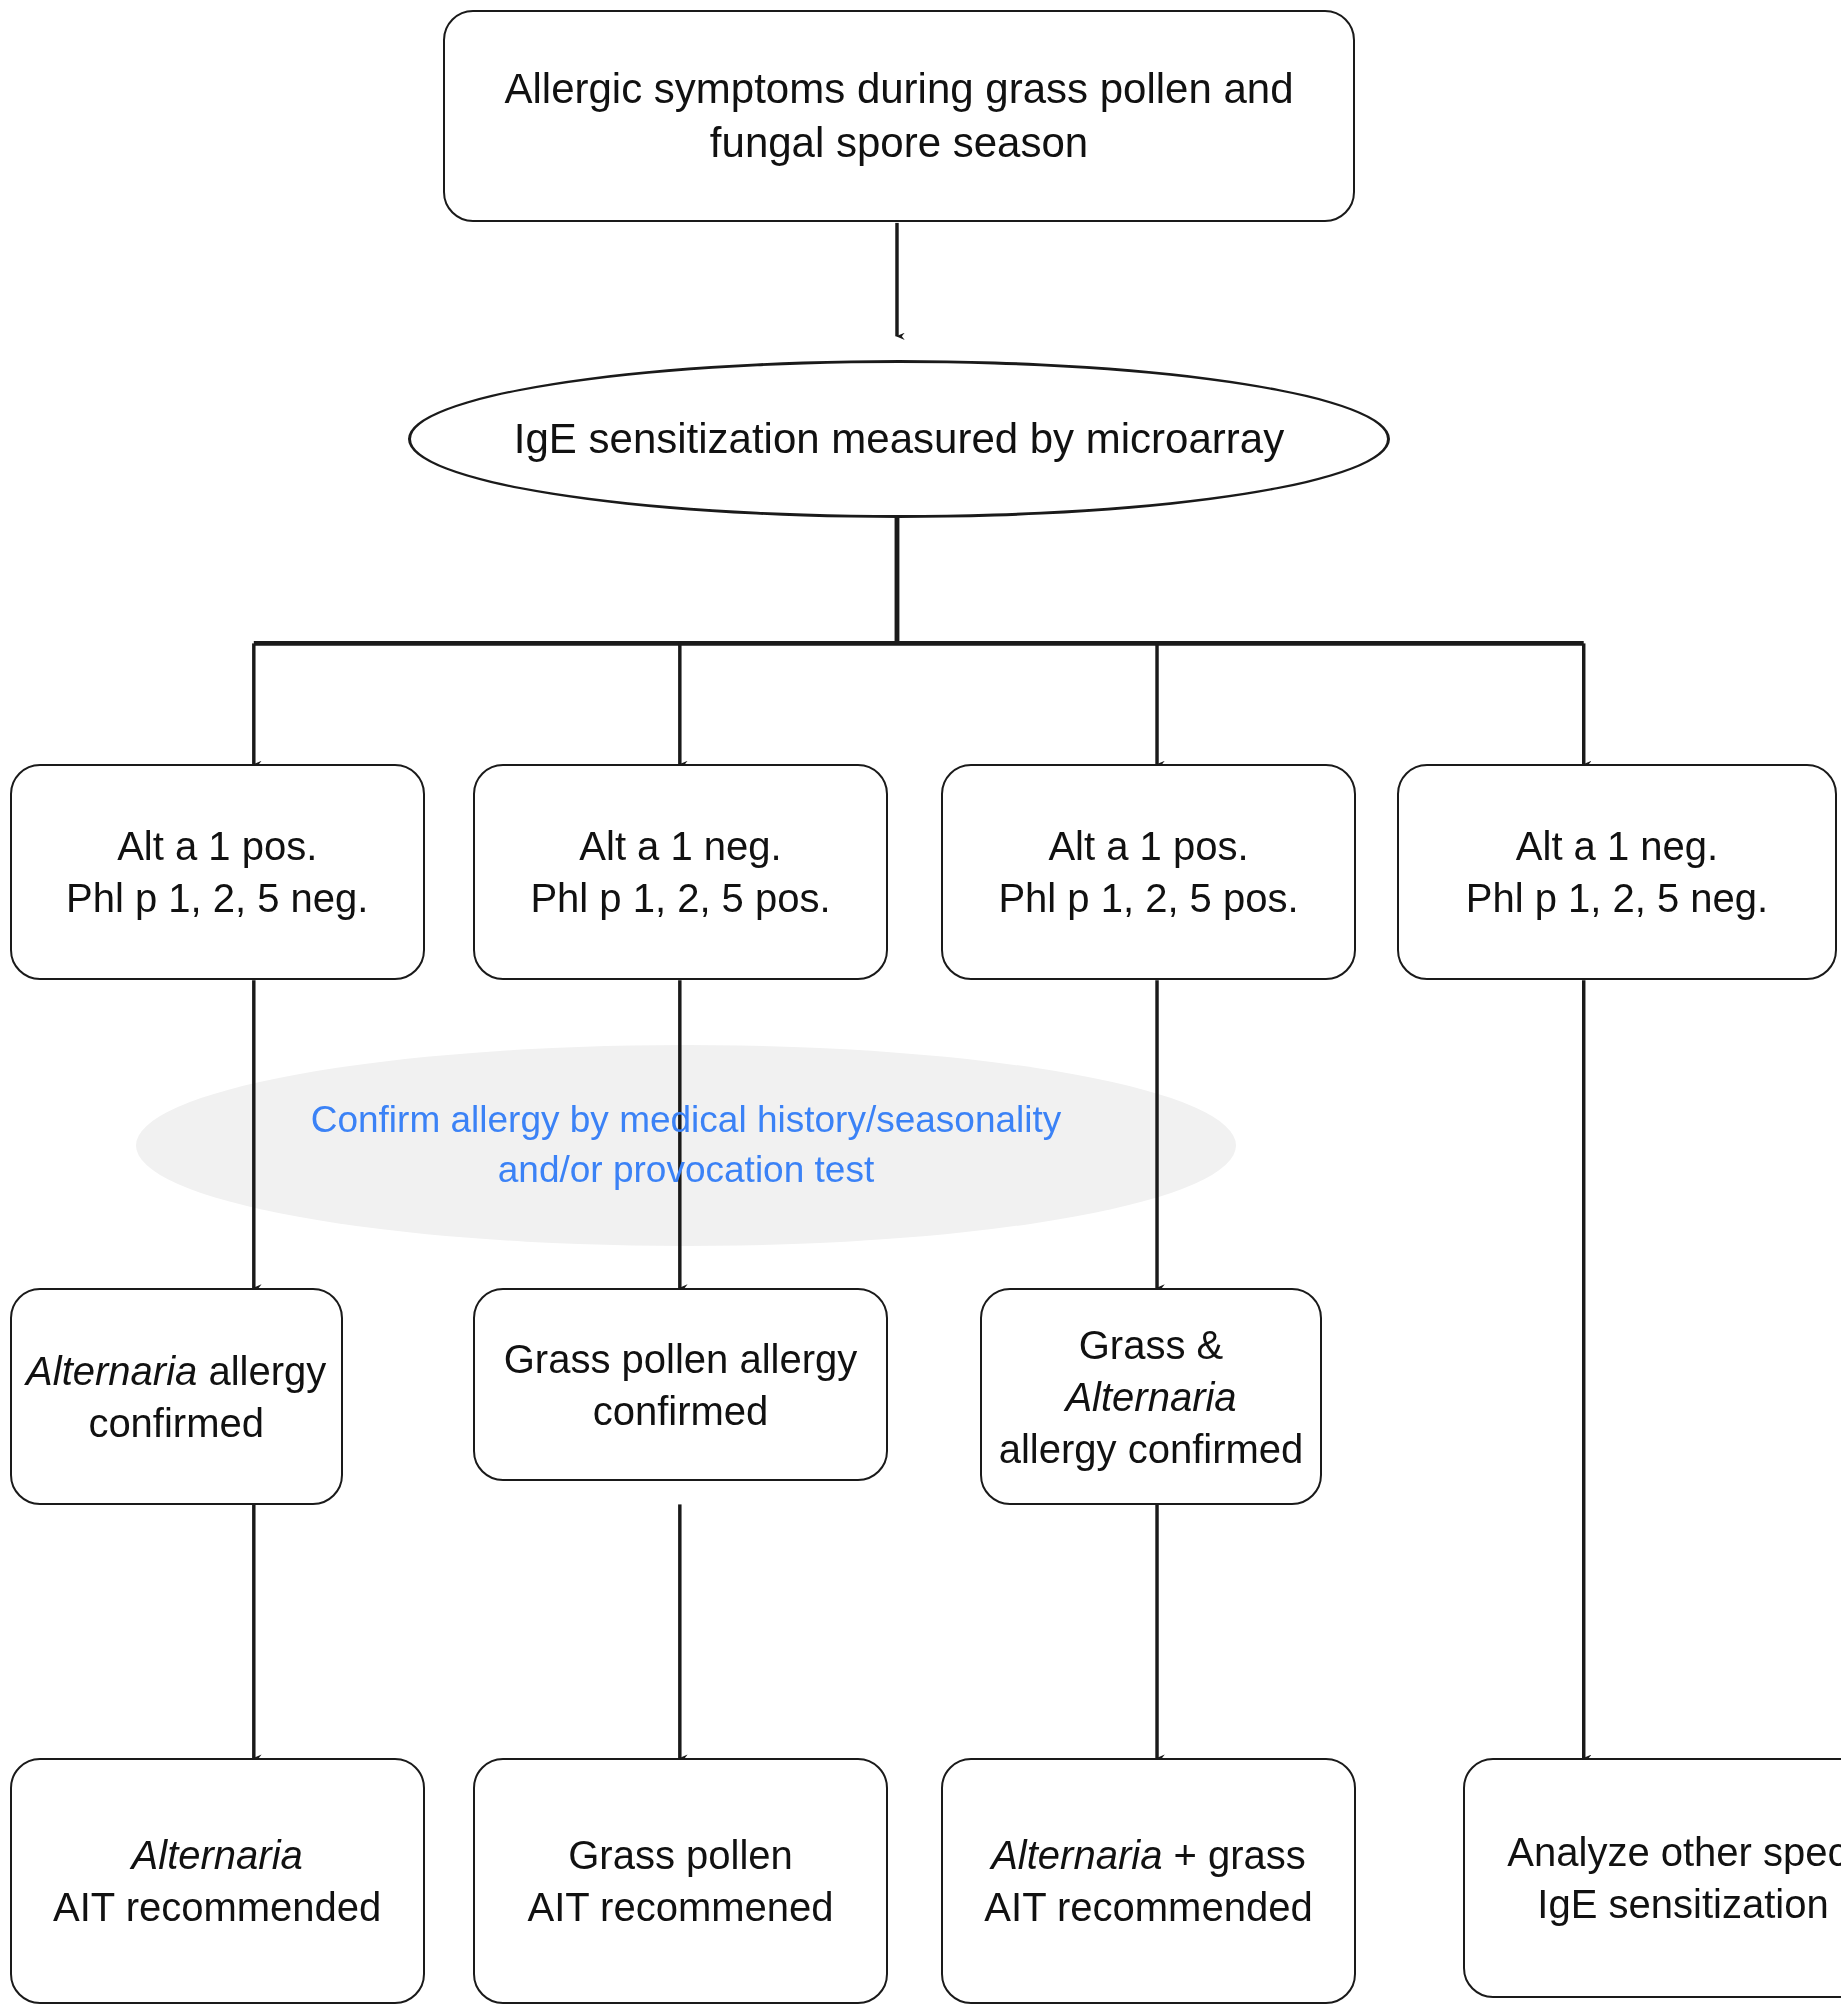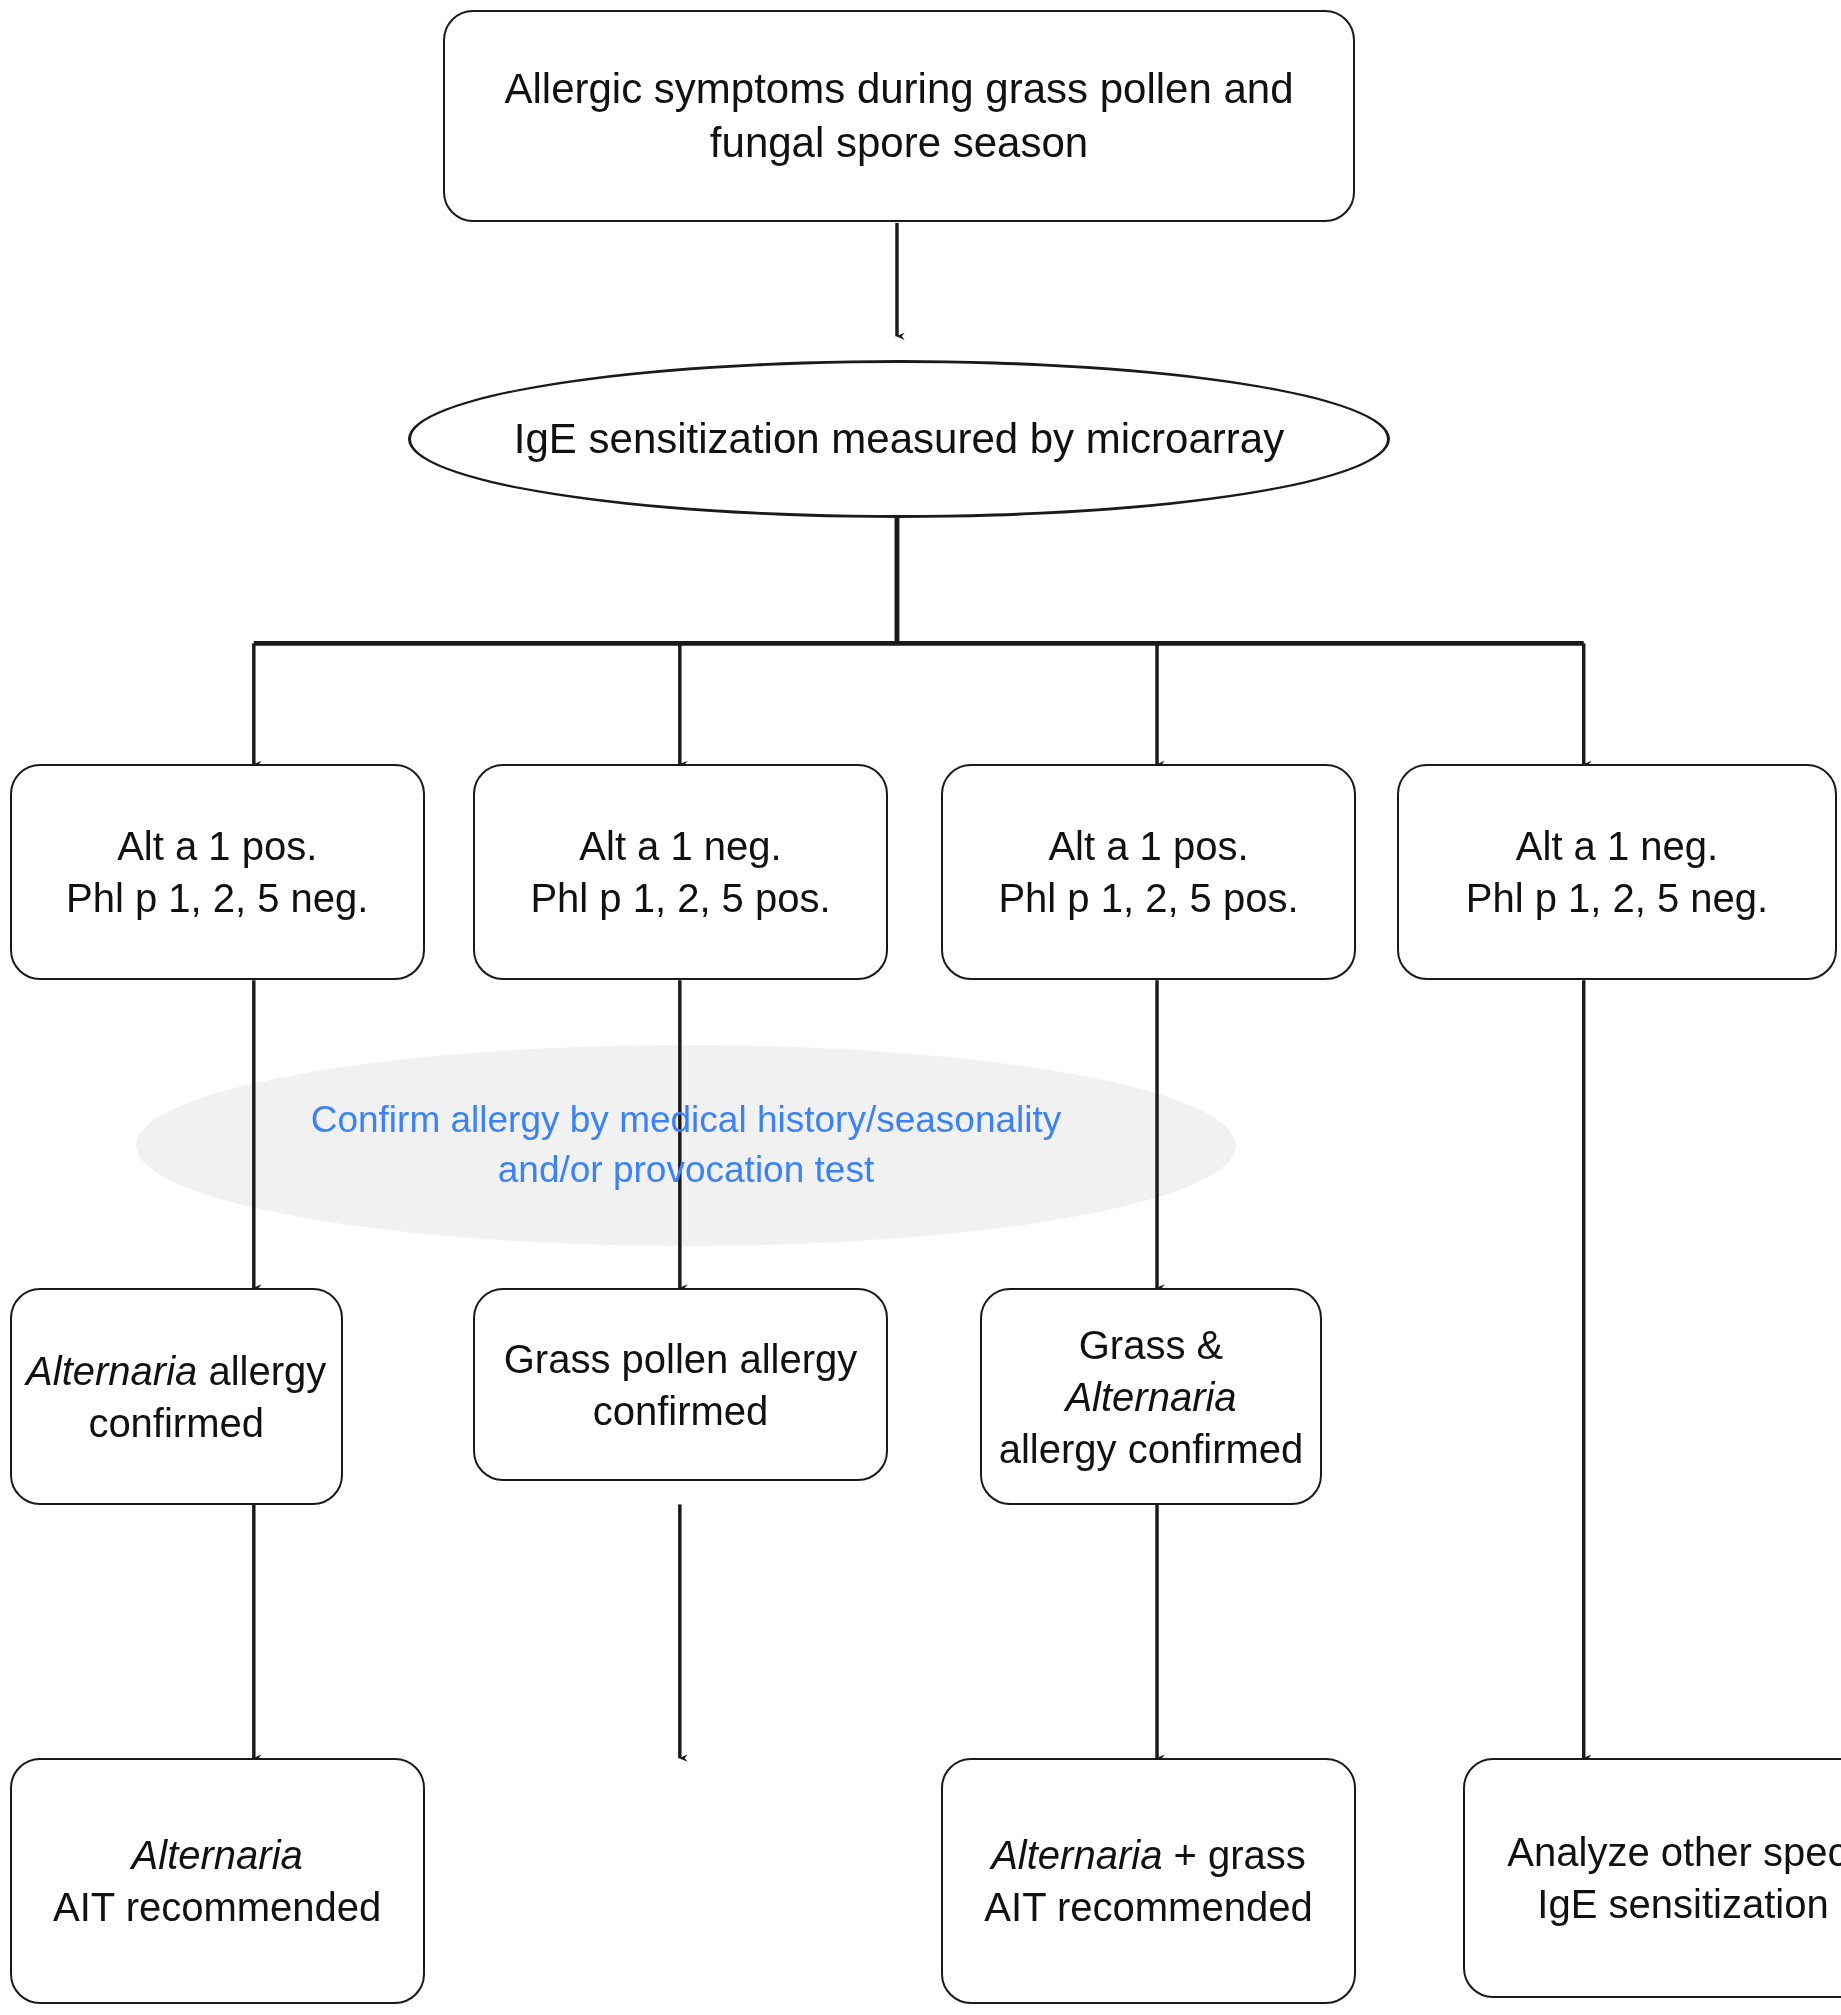--- a/index.html
+++ b/index.html
@@ -155,20 +155,24 @@
   </div>
   <div class="node rounded" style="left:980px; top:1288px; width:342px; height:217px;">
     <span class="node-text t-box"><span>Grass &amp; </span><span class="ital">Alternaria</span><span>
 allergy confirmed</span></span>
   </div>
 
   <div class="node rounded" style="left:9.7px; top:1758px; width:415px; height:246px;">
     <span class="node-text t-box"><span></span><span class="ital">Alternaria</span><span>
 AIT recommended</span></span>
   </div>
+  <div class="node rounded" style="left:473px; top:1758px; width:415px; height:246px;">
+    <span class="node-text t-box"><span>Grass pollen
+AIT recommened</span><span class="ital"></span><span></span></span>
+  </div>
   <div class="node rounded" style="left:941px; top:1758px; width:415px; height:246px;">
     <span class="node-text t-box"><span></span><span class="ital">Alternaria</span><span> + grass
 AIT recommended</span></span>
   </div>
   <div class="node rounded" style="left:1463px; top:1758px; width:440px; height:240px;">
     <span class="node-text t-box"><span>Analyze other spec.
 IgE sensitization</span><span class="ital"></span><span></span></span>
   </div>
 
 </div>

